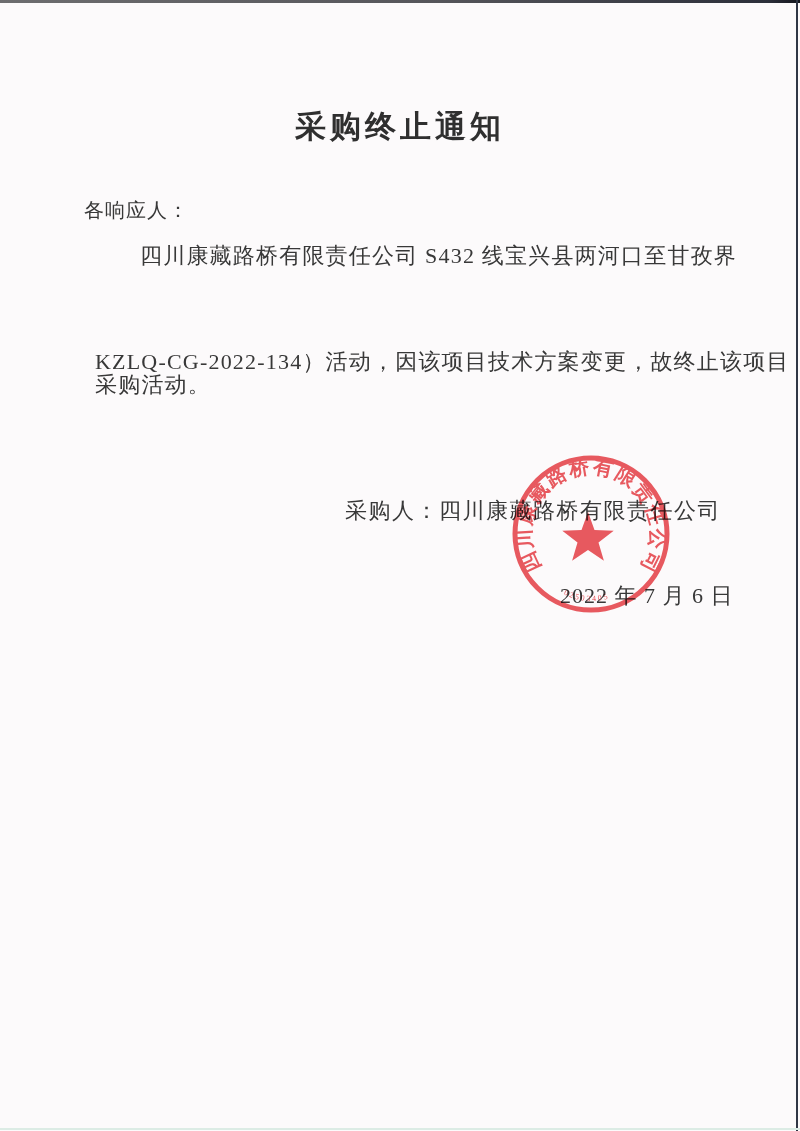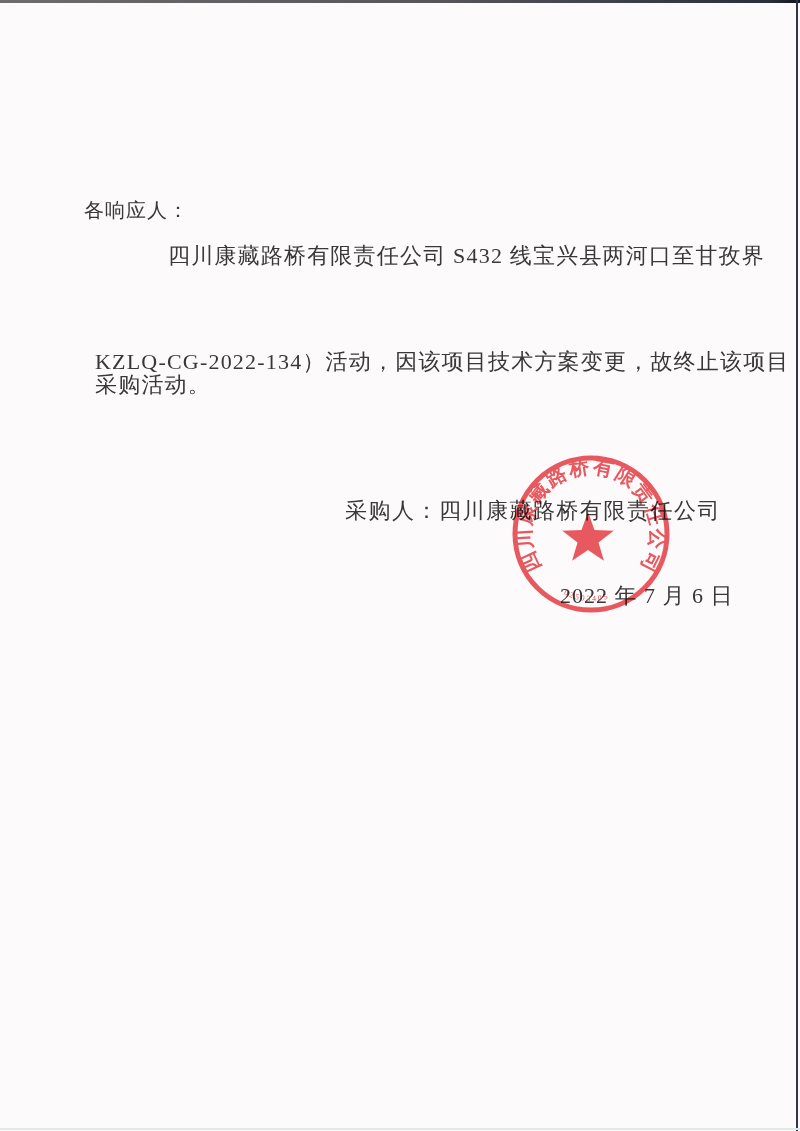--- a/index.html
+++ b/index.html
@@ -57,21 +57,21 @@
   .body-line {
     position: absolute;
     left: 95px;
     width: 625px;
     margin: 0;
     font-size: 22px;
     letter-spacing: 1.2px;
     white-space: nowrap;
   }
   .body-line.indented { left: 140px; }
-  .line-0 { top: 241px; text-align: right; }
+  .line-0 { top: 241px; }
   .line-1 { top: 284px; }
   .line-2 { top: 327px; margin-top: 20px; }
   .line-3 { top: 370px; }
   .signature {
     position: absolute;
     top: 496px;
     left: 345px;
     font-size: 22px;
     letter-spacing: 1.5px;
     white-space: nowrap;
@@ -109,20 +109,21 @@
 </style>
 </head>
 <body>
 
 <div class="scan">
 
   <div class="edge-top"></div>
   <div class="edge-right"></div>
   <div class="edge-bottom"></div>
 
+  <h1 class="title">采购终止通知</h1>
 
   <div class="salutation">各响应人：</div>
 
   <p class="body-line indented line-0">四川康藏路桥有限责任公司 S432 线宝兴县两河口至甘孜界</p>
   <p class="body-line line-2">KZLQ-CG-2022-134）活动，因该项目技术方案变更，故终止该项目</p>
   <p class="body-line line-3">采购活动。</p>
 
   <div class="signature">采购人：四川康藏路桥有限责任公司</div>
 
   <div class="date">2022 年 7 月 6 日</div>

